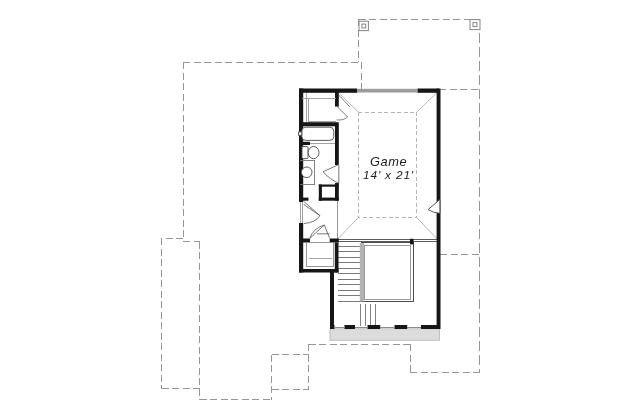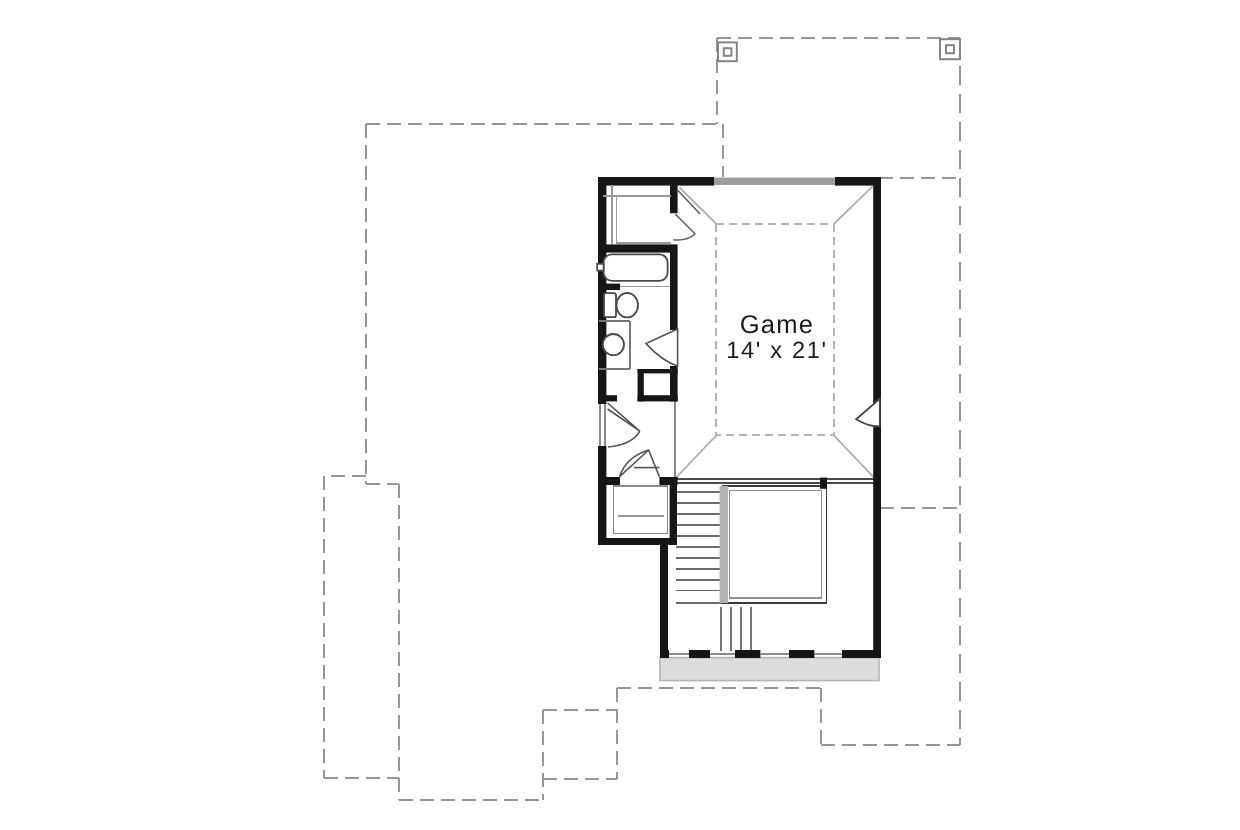--- a/index.html
+++ b/index.html
@@ -1,16 +1,16 @@
 <!DOCTYPE html>
 <html><head>
 <meta charset="utf-8">
 <style>
   html,body{margin:0;padding:0;background:#fff;}
-  #wrap{width:620px;height:415px;position:relative;background:#fff;overflow:hidden;}
+  #wrap{width:620px;height:415px;position:relative;background:#fff;overflow:hidden;font-style:italic;}
   svg{display:block;}
   text{font-family:"Liberation Sans",sans-serif;fill:#1c1c1c;}
 </style>
 </head>
 <body>
 <div id="wrap">
 <svg width="620" height="415" viewBox="0 0 620 415">
 <rect x="0" y="0" width="620" height="415" fill="#ffffff"></rect>
 
 <g stroke="#969696" stroke-width="1" fill="none" stroke-dasharray="7 3.5" shape-rendering="crispEdges">

